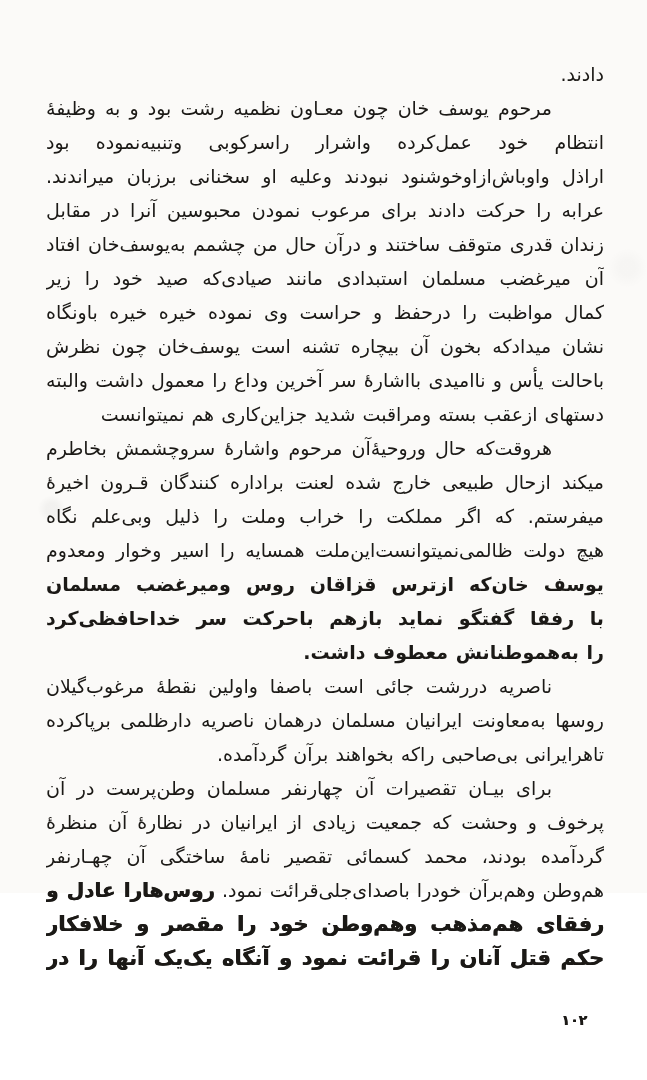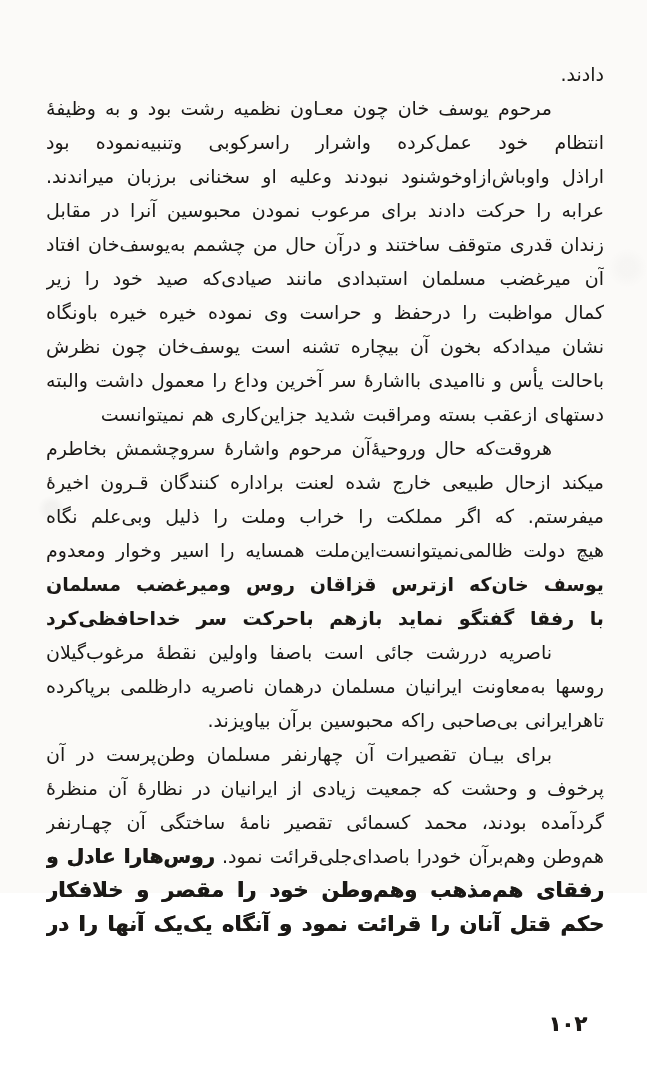--- a/index.html
+++ b/index.html
@@ -45,21 +45,21 @@
     text-shadow:0.6px 0 0 currentColor;
   }
   .bt{ 
     font-weight:bold;
     font-size:20px;
     text-shadow:0.6px 0 0 currentColor;
   }
   .page-number{
     position:absolute;
     top:1012px;right:60px;
-    font-size:21px;
+    font-size:14px;
     font-weight:bold;
     direction:rtl;
     text-shadow:0.5px 0 0 currentColor;
   }
 </style>
 </head>
 <body>
 
 <div class="page">
   <div class="text-block" dir="rtl">
@@ -73,23 +73,24 @@
     <div class="ln j"><span>کمال مواظبت را درحفظ و حراست وی نموده خیره خیره باونگاه میکرد و</span></div>
     <div class="ln j"><span>نشان میدادکه بخون آن بیچاره تشنه است یوسف‌خان چون نظرش بمن‌افتاد</span></div>
     <div class="ln j"><span>باحالت یأس و ناامیدی بااشارهٔ سر آخرین وداع را معمول داشت والبته با</span></div>
     <div class="ln"><span>دستهای ازعقب بسته ومراقبت شدید جزاین‌کاری هم نمیتوانست ازحال.</span></div>
     <div class="ln j ind"><span>هروقت‌که حال وروحیهٔ‌آن مرحوم واشارهٔ سروچشمش بخاطرم خطور</span></div>
     <div class="ln j"><span>میکند ازحال طبیعی خارج شده لعنت براداره کنندگان قـرون اخیرهٔ ایران</span></div>
     <div class="ln j"><span>میفرستم. که اگر مملکت را خراب وملت را ذلیل وبی‌علم نگاه نمیداشتند</span></div>
     <div class="ln j"><span>هیچ دولت ظالمی‌نمیتوانست‌این‌ملت همسایه را اسیر وخوار ومعدوم نماید.</span></div>
     <div class="ln j b"><span>یوسف خان‌که ازترس قزاقان روس ومیرغضب مسلمان جرئت‌نکرد یک‌کلمه</span></div>
     <div class="ln j b"><span>با رفقا گفتگو نماید بازهم باحرکت سر خداحافظی‌کرد وآخرین توجه خود</span></div>
+    <div class="ln b"><span>را به‌هموطنانش معطوف داشت.</span></div>
     <div class="ln j ind"><span>ناصریه دررشت جائی است باصفا واولین نقطهٔ مرغوب‌گیلان است -</span></div>
     <div class="ln j"><span>روسها به‌معاونت ایرانیان مسلمان درهمان ناصریه دارظلمی برپاکرده بودند</span></div>
-    <div class="ln"><span>تاهرایرانی بی‌صاحبی راکه محبوسین برآن بیاویزند.</span></div>
+    <div class="ln"><span>تاهرایرانی بی‌صاحبی راکه بخواهند برآن گردآمده.</span></div>
     <div class="ln j ind"><span>برای بیـان تقصیرات آن چهارنفر مسلمان وطن‌پرست در آن میدان</span></div>
     <div class="ln j"><span>پرخوف و وحشت که جمعیت زیادی از ایرانیان در نظارهٔ آن منظرهٔ فجیع</span></div>
     <div class="ln j"><span>گردآمده بودند، محمد کسمائی تقصیر نامهٔ ساختگی آن چهـارنفر مظلوم</span></div>
     <div class="ln j"><span>هم‌وطن وهم‌برآن خودرا باصدای‌جلی‌قرائت نمود.</span> <span class="bt">روس‌هارا عادل و</span></div>
     <div class="ln j B"><span>رفقای هم‌مذهب وهم‌وطن خود را مقصر و خلافکار خواند و</span></div>
     <div class="ln j B"><span>حکم قتل آنان را قرائت نمود و آنگاه یک‌یک آنها را در مقابل چشم</span></div>
   </div>
 
   <div class="page-number">۱۰۲</div>
 </div>

